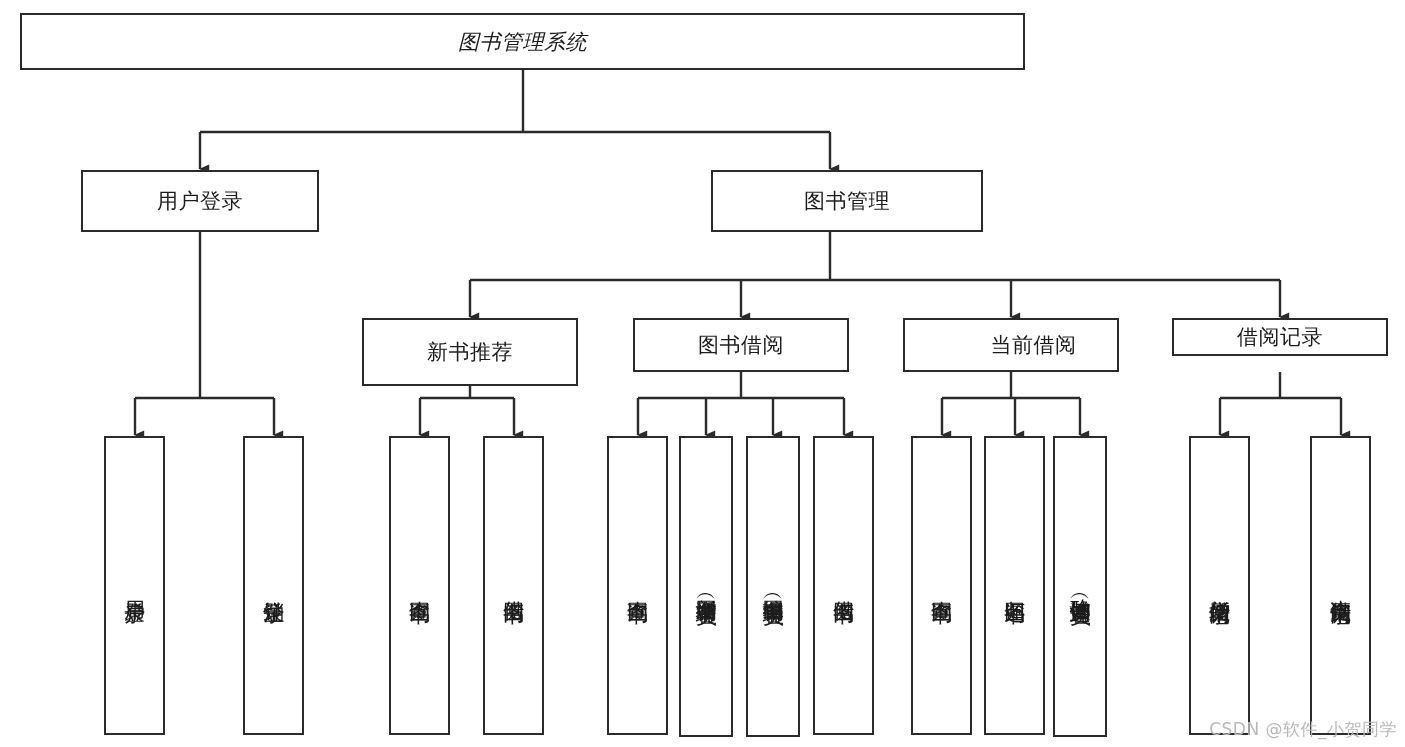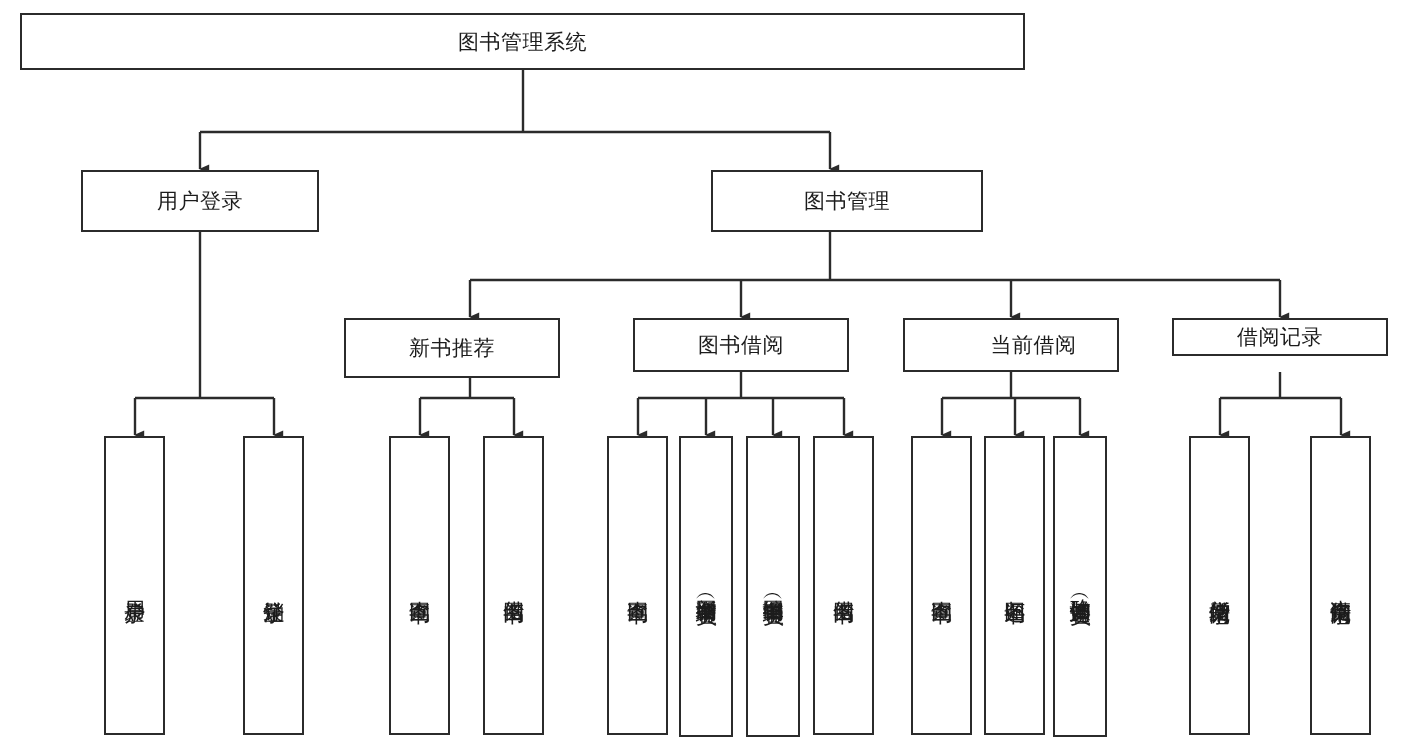--- a/index.html
+++ b/index.html
@@ -106,30 +106,30 @@
         <path d="M 1015 398 L 1015 435" marker-end="url(#arrow)"></path>
         <path d="M 1080 398 L 1080 435" marker-end="url(#arrow)"></path>
         <path d="M 1280 372 L 1280 398"></path>
         <path d="M 1220 398 L 1341 398"></path>
         <path d="M 1220 398 L 1220 435" marker-end="url(#arrow)"></path>
         <path d="M 1341 398 L 1341 435" marker-end="url(#arrow)"></path>
       </g>
   </svg>
 
   <div id="node-layer">
-      <div class="node horiz" style="left: 20px; top: 13px; width: 1005px; height: 57px;">
+      <div class="node horiz" style="left: 20px; top: 13px; width: 1005px; height: 57px; font-style: italic;">
         <span>图书管理系统</span>
       </div>
       <div class="node horiz" style="left: 81px; top: 170px; width: 238px; height: 62px;">
         <span>用户登录</span>
       </div>
       <div class="node horiz" style="left: 711px; top: 170px; width: 272px; height: 62px;">
         <span>图书管理</span>
       </div>
-      <div class="node horiz" style="left: 344px; top: 318px; width: 216px; height: 60px;">
+      <div class="node horiz" style="left: 362px; top: 318px; width: 216px; height: 68px;">
         <span>新书推荐</span>
       </div>
       <div class="node horiz" style="left: 633px; top: 318px; width: 216px; height: 54px; text-align: right;">
         <span>图书借阅</span>
       </div>
       <div class="node horiz" style="left: 903px; top: 318px; width: 216px; height: 54px; padding-left: 45px;">
         <span>当前借阅</span>
       </div>
       <div class="node horiz" style="left: 1172px; top: 318px; width: 216px; height: 38px;">
         <span>借阅记录</span>
@@ -168,13 +168,14 @@
         <span>确认归还（管理员）</span>
       </div>
       <div class="node vert" style="left: 1189px; top: 436px; width: 61px; height: 299px;">
         <span>新增借阅记录</span>
       </div>
       <div class="node vert" style="left: 1310px; top: 436px; width: 61px; height: 299px;">
         <span>查询借阅记录</span>
       </div>
     </div>
 
+  <div id="watermark">CSDN @软件_小贺同学</div>
 </div>
 
 </body></html>

